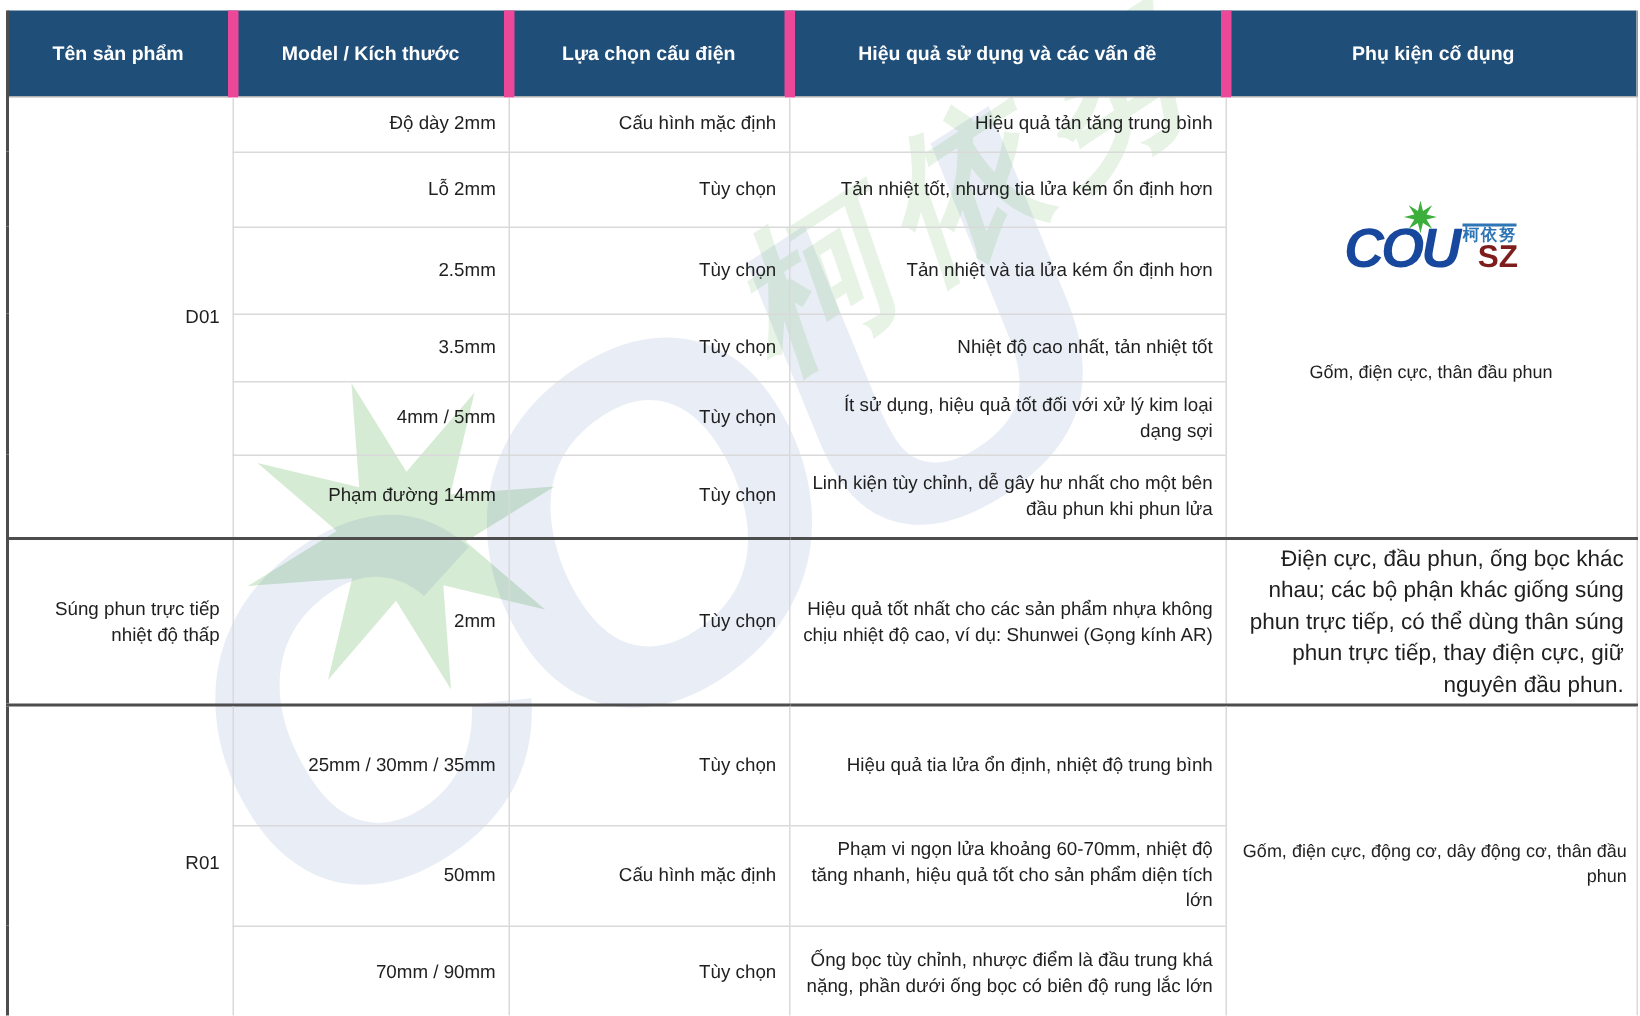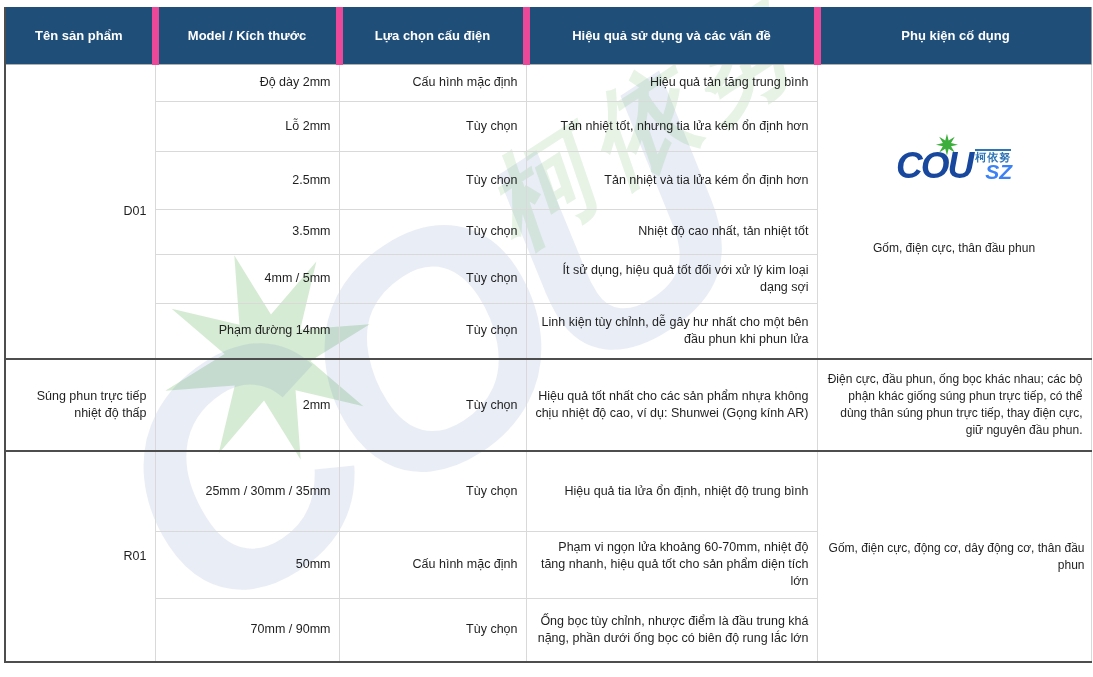--- a/index.html
+++ b/index.html
@@ -32,35 +32,35 @@
   th,td{box-sizing:border-box;}
   thead th{background:#1f4e79;color:#ffffff;font-weight:bold;font-size:13px;
            height:57px;border-left:7px solid #ec4899;border-bottom:1px solid #b0b0b0;
            padding:2px 6px;text-align:center;vertical-align:middle;}
   thead th:first-child{border-left:none;}
   tbody td{border:1px solid #d9d9d9;font-size:12.5px;color:#1f1f1f;line-height:1.35;
            text-align:right;vertical-align:middle;padding:2px 8px;background:transparent;}
   tr.sec-sep td{border-top:2px solid #4d4d4d;}
   td.product-left{text-align:right;padding-left:6px;}
   td.acc-cell{font-size:12px;padding:2px 6px;}
-  td.acc-mid{font-size:12px;line-height:1.4;padding:2px 8px;}
+  td.acc-mid{font-size:15px;line-height:1.4;padding:2px 8px;}
 
   
   .acc-stack{display:flex;flex-direction:column;align-items:center;gap:56px;
              transform:translateY(-10px);}
   .logo{position:relative;display:inline-flex;align-items:flex-start;line-height:1;}
   .logo-word{font-size:37px;font-weight:bold;font-style:italic;letter-spacing:-2px;
              color:#17489e;line-height:1;}
   .logo-star{position:absolute;left:40px;top:-13px;width:22px;height:22px;
              background:#3cae3c;}
   .logo-right{display:inline-flex;flex-direction:column;align-items:flex-start;
               margin-left:3px;margin-top:2px;}
   .logo-cjk{font-size:11px;font-weight:bold;color:#2e75b6;border-top:2px solid #2e75b6;
             padding-top:1px;letter-spacing:1px;white-space:nowrap;}
-  .logo-suffix{font-size:21px;font-weight:bold;font-style:italic;color:#3b82f6;
+  .logo-suffix{font-size:21px;font-weight:bold;color:#7f1d1d;
                line-height:0.85;margin-left:10px;}
 </style>
 </head>
 <body>
 
 <div class="watermark">
   <div class="wm-star star"></div>
   <span class="wm-word">COU</span>
   <span class="wm-cjk">柯依努</span>
 </div>

